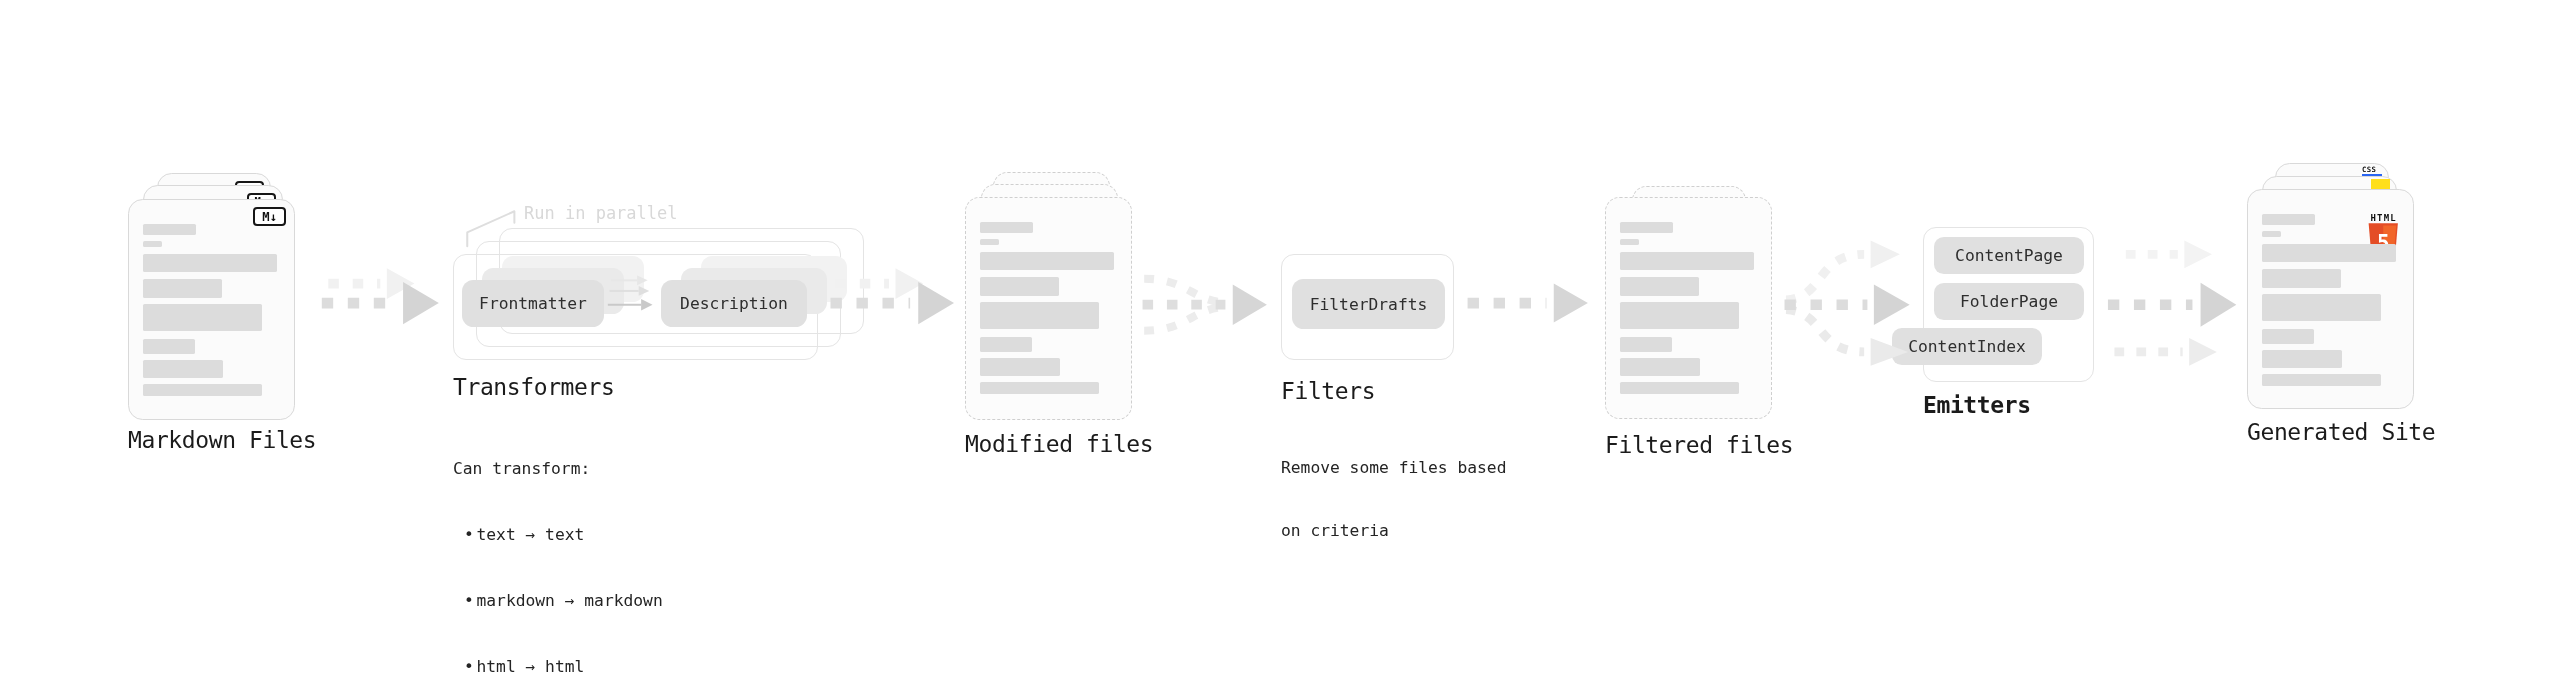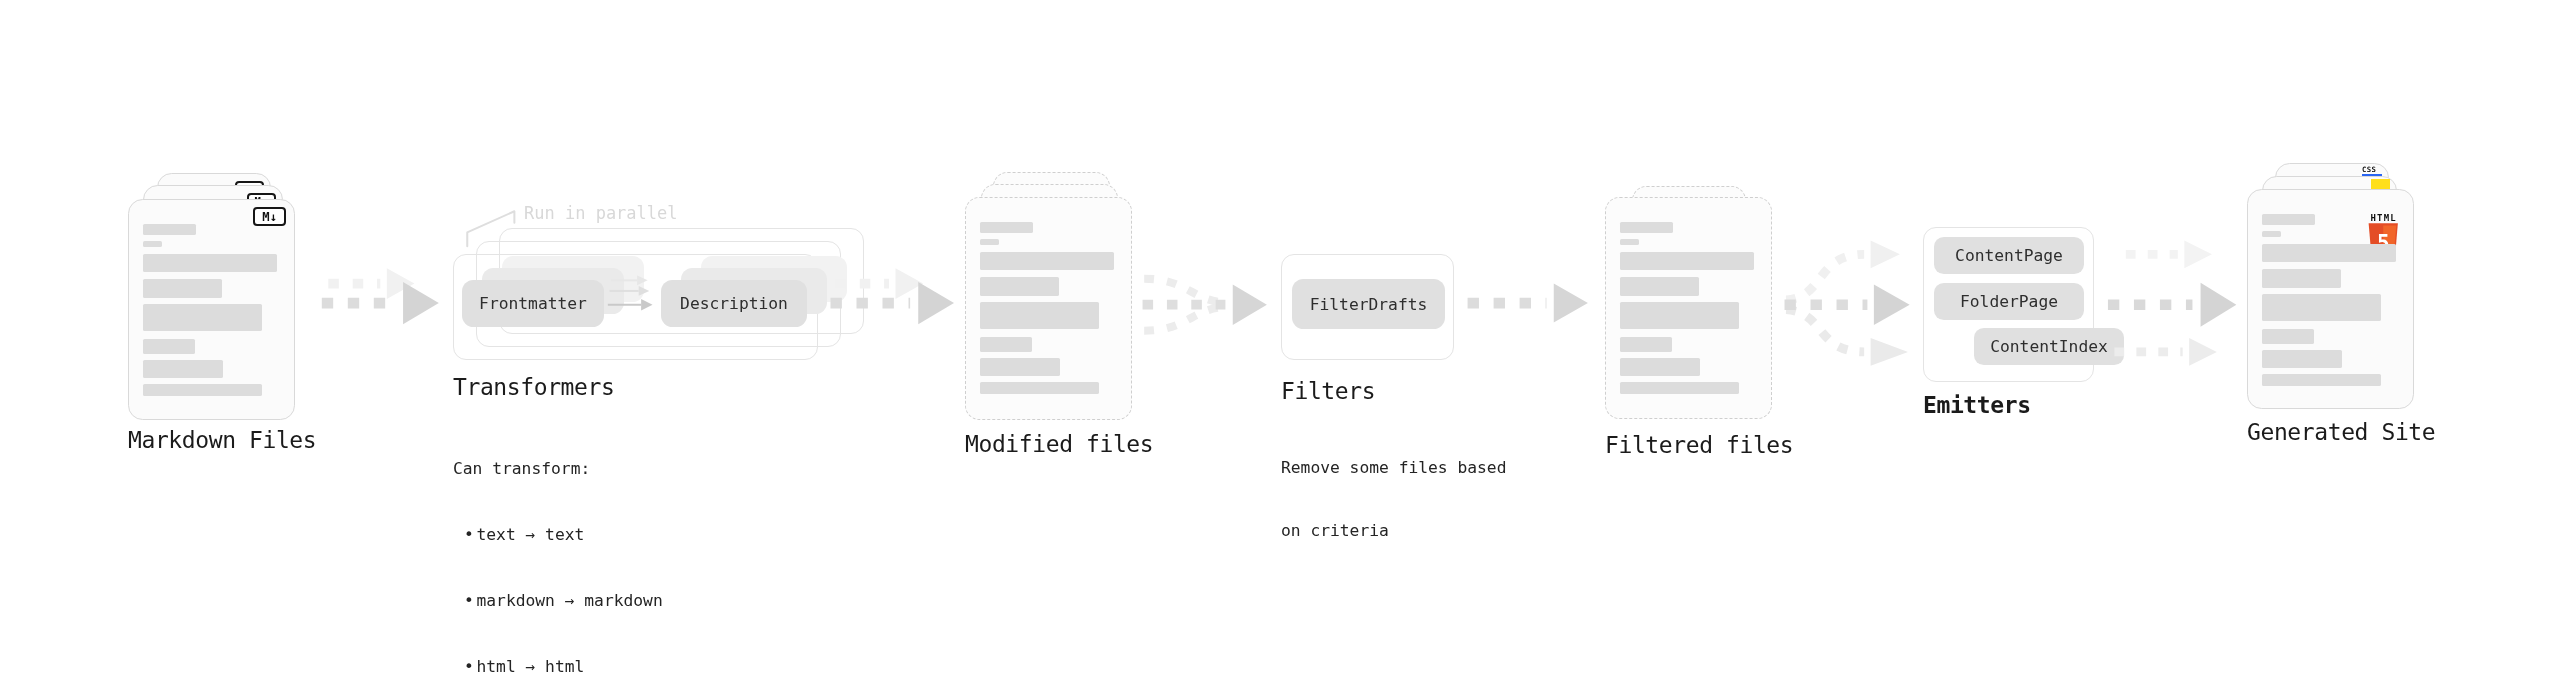--- a/index.html
+++ b/index.html
@@ -109,21 +109,21 @@
     <span class="skel" style="top:104px;width:119px;height:27px;"></span>
     <span class="skel" style="top:139px;width:52px;height:14.6px;"></span>
     <span class="skel" style="top:160px;width:80px;height:18px;"></span>
     <span class="skel" style="top:184px;width:119px;height:12.2px;"></span>
   </div>
   <div class="title" style="left:1605px;top:432px;">Filtered files</div>
 
   <div class="panel solid" style="left:1923px;top:227px;width:171px;height:155px;"></div>
   <div class="node" style="left:1934px;top:237px;width:150px;height:37px;border-radius:9.8px;">ContentPage</div>
   <div class="node" style="left:1934px;top:283px;width:150px;height:37px;border-radius:9.8px;">FolderPage</div>
-  <div class="node" style="left:1974px;top:328px;width:150px;height:37px;border-radius:9.8px;">ContentIndex</div>
+  <div class="node" style="left:1892px;top:328px;width:150px;height:37px;border-radius:9.8px;">ContentIndex</div>
   <div class="title" style="left:1923px;top:392px;font-weight:bold;">Emitters</div>
 
   <div class="doc" style="left:2275px;top:163px;width:114px;height:228px;">
     <div class="css-badge">
       <span class="t">CSS</span>
       <div class="bar"></div>
     </div>
   </div>
   <div class="doc" style="left:2262px;top:176px;width:135px;height:228px;">
     <div class="js-badge"></div>

